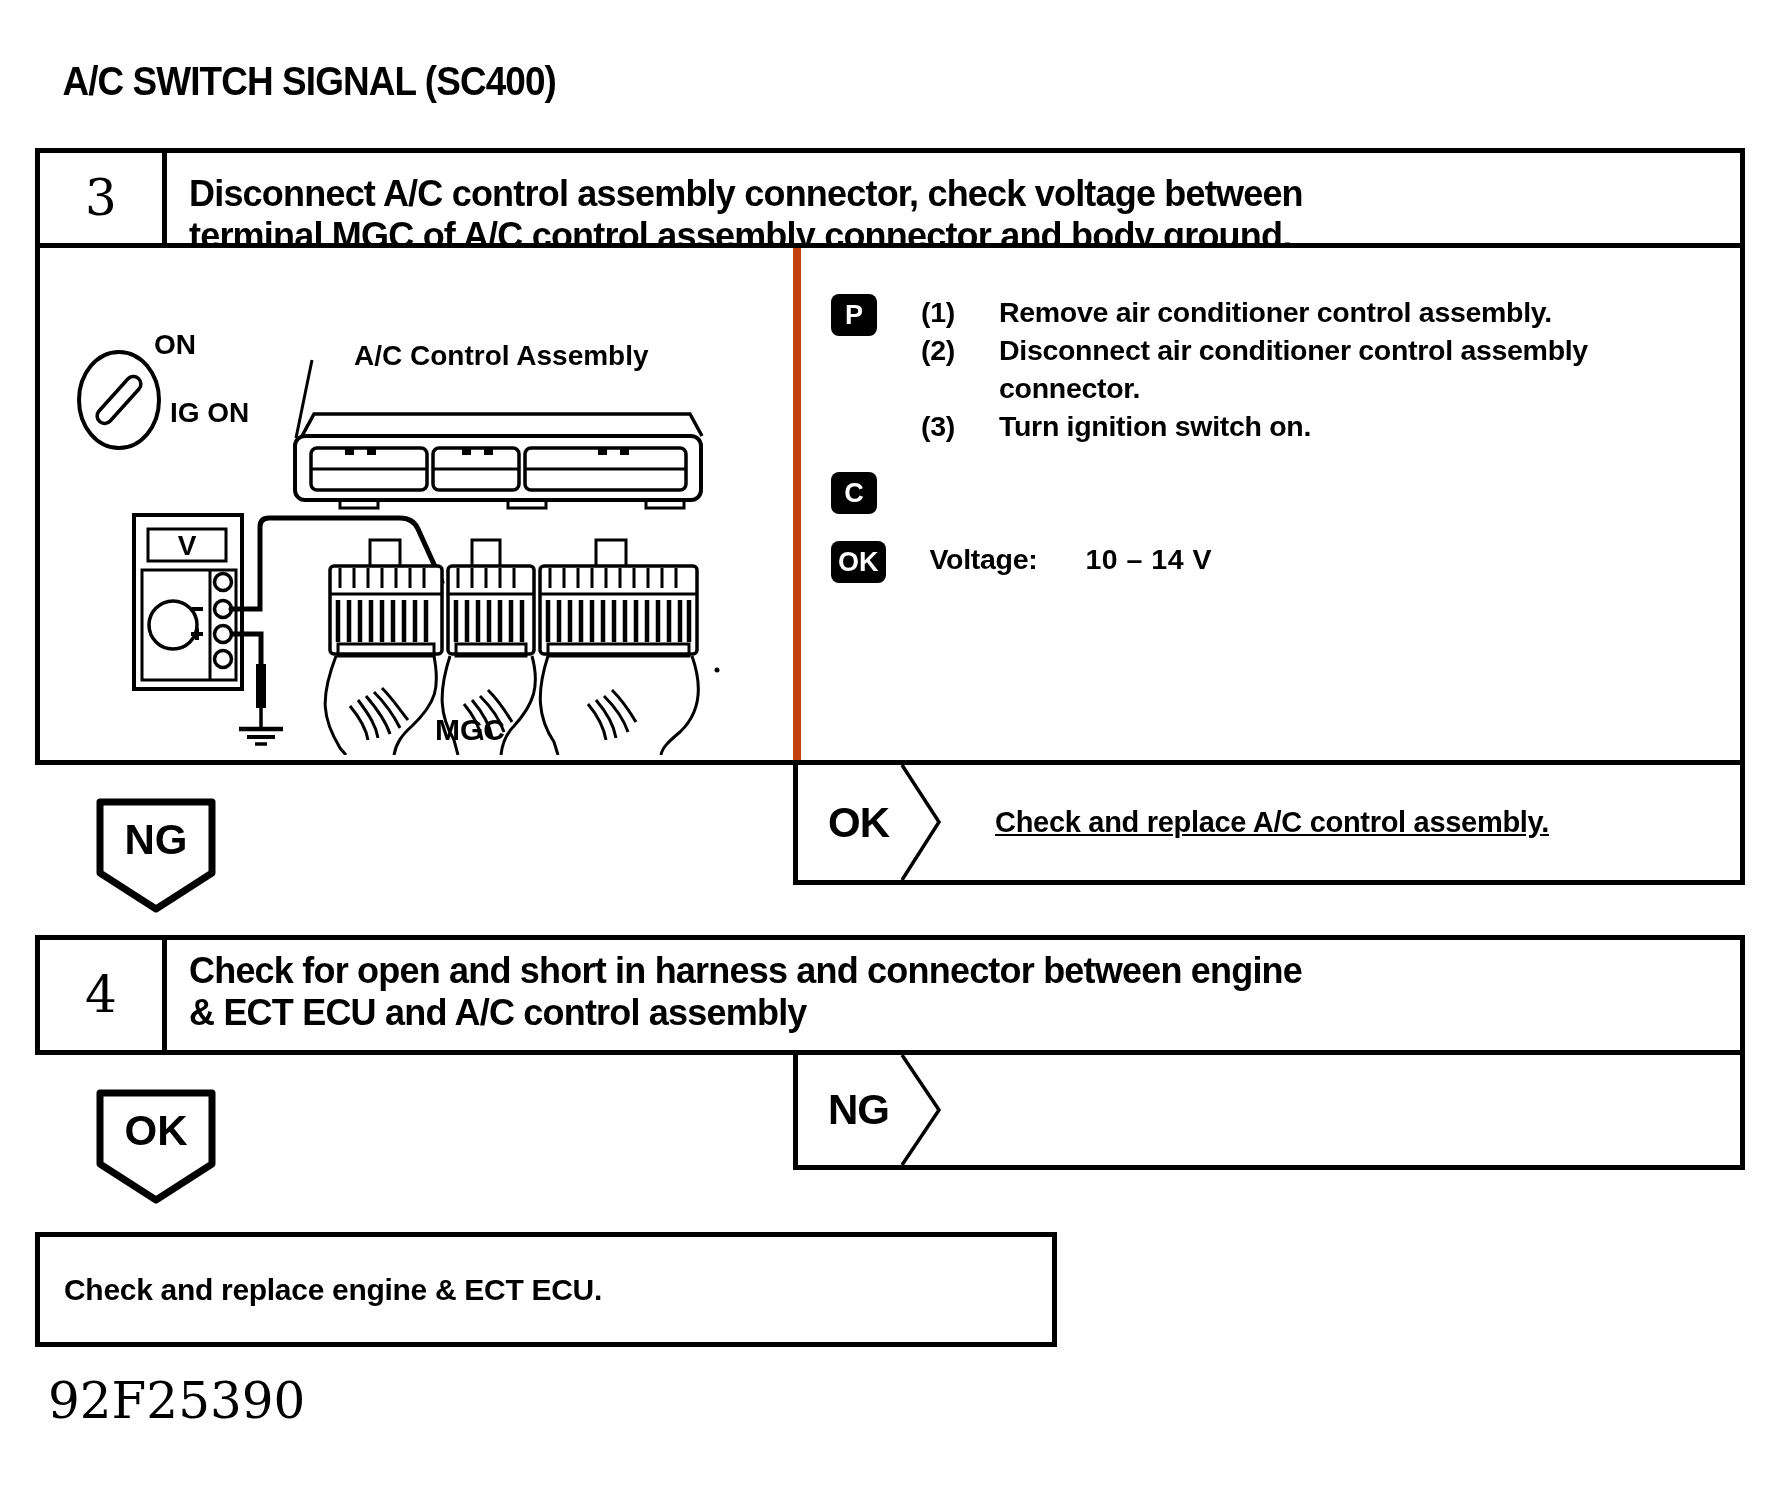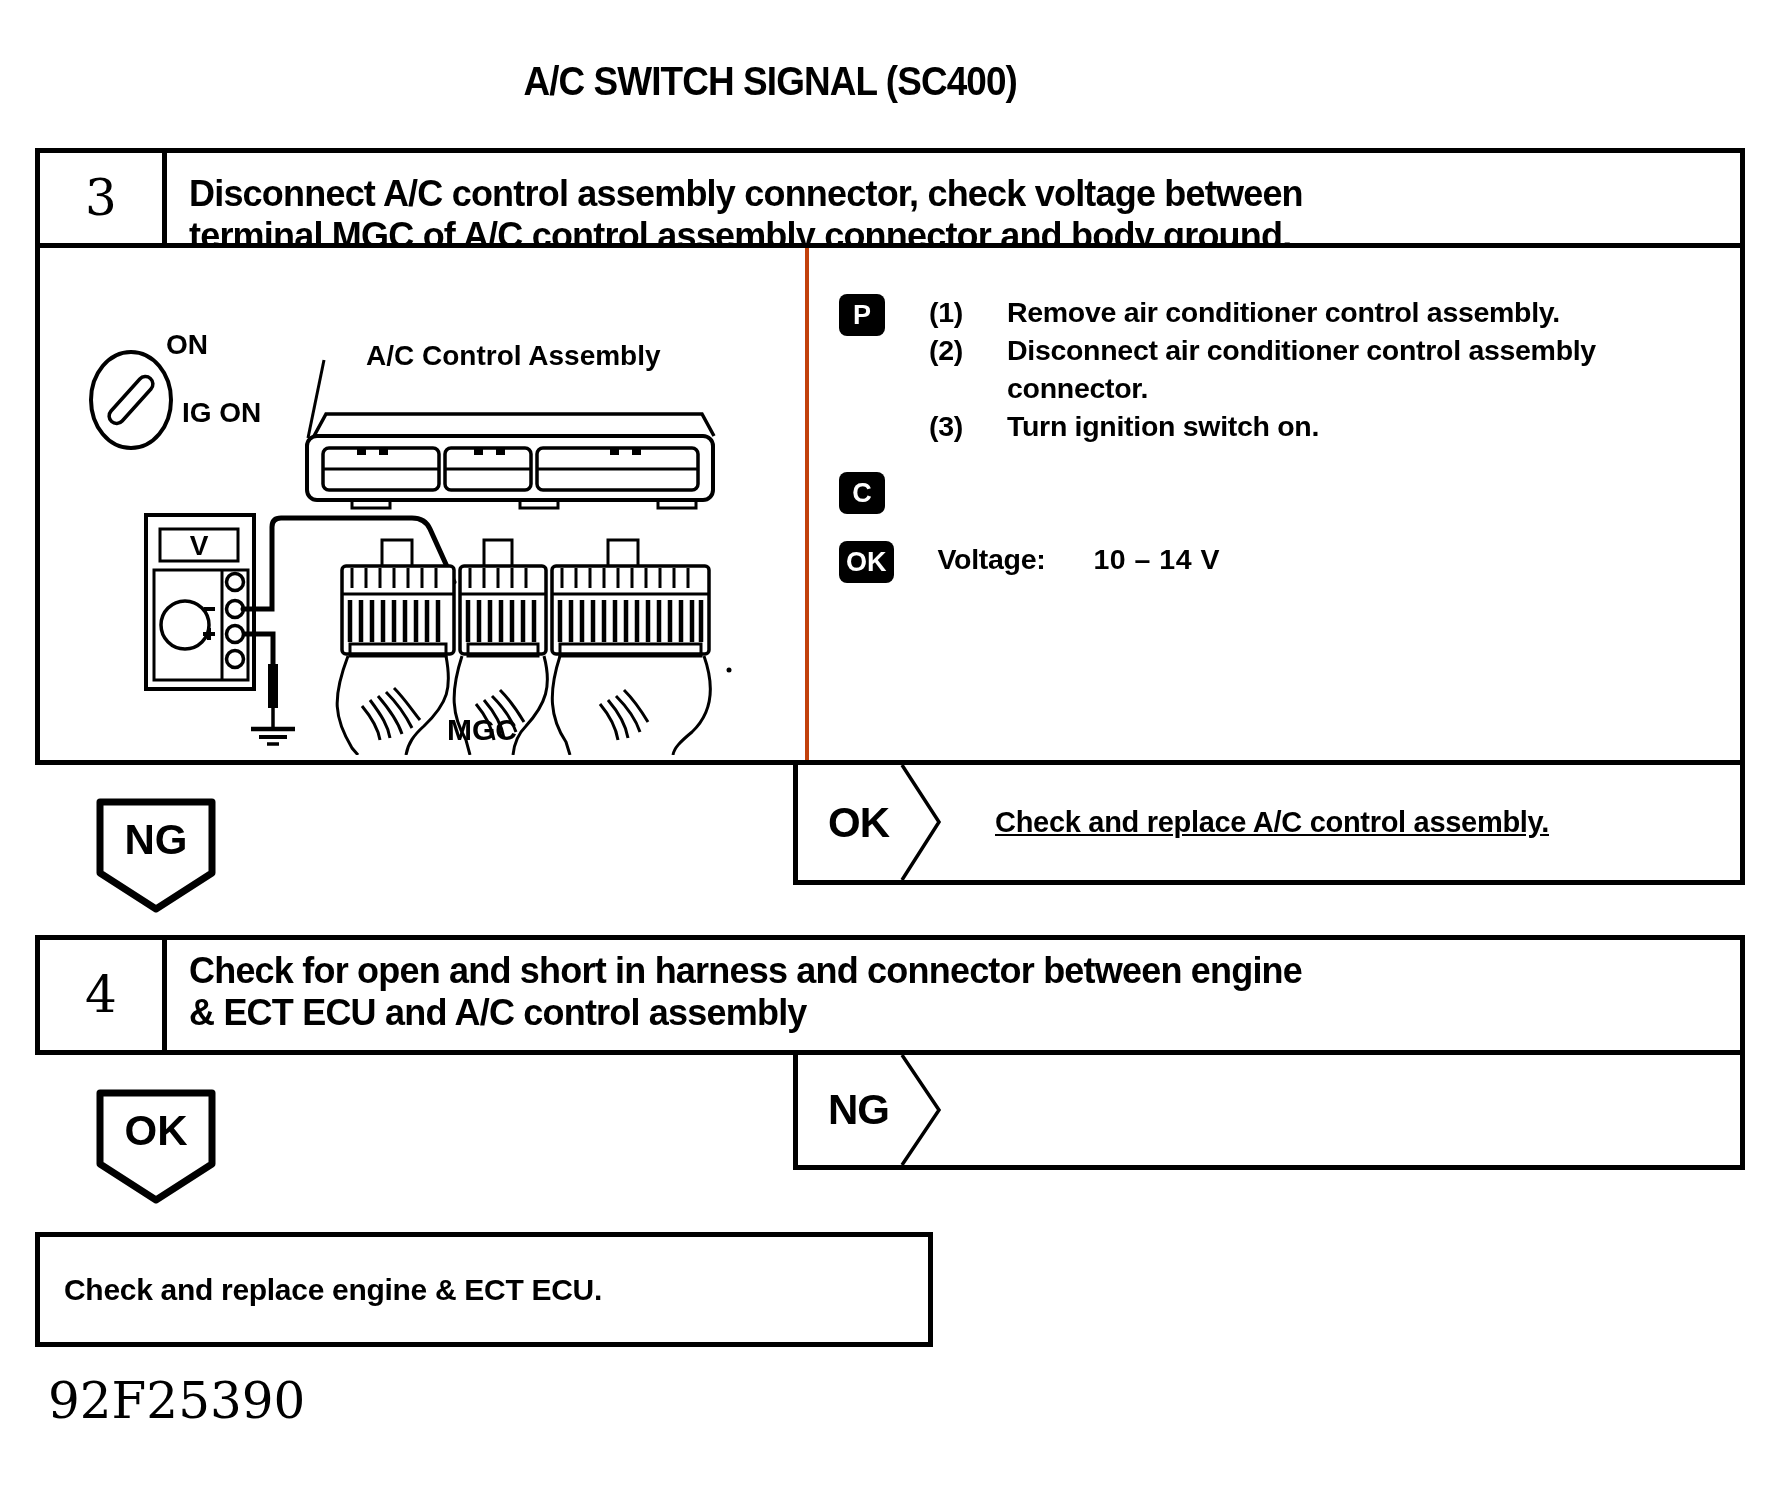--- a/index.html
+++ b/index.html
@@ -6,21 +6,21 @@
   .page {
     position:relative; width:1789px; height:1485px; background:#ffffff;
     color:#000; font-family:"Liberation Sans", sans-serif; overflow:hidden;
   }
   svg { display:block; }
   svg .stroke { fill:none; stroke:#000; }
   svg text { fill:#000; }
   .dt { font-family:"Liberation Sans", sans-serif; font-weight:bold; font-size:28px; }
 
   .title {
-    position:absolute; left:35px; top:58px; width:1470px; text-align:center;
+    position:absolute; left:35px; top:58px; width:1470px; 
     font-size:41px; font-weight:bold; letter-spacing:-1px;
   }
   .title-inner { display:inline-block; transform:scaleX(0.9); transform-origin:50% 50%; white-space:nowrap; }
 
   .proc-box {
     position:absolute; left:35px; width:1710px; border:5px solid #000;
     box-sizing:border-box; display:flex; background:#fff;
   }
   #box3 { top:148px; height:100px; }
   #box4 { top:935px; height:120px; }
@@ -32,21 +32,21 @@
   .instr {
     flex:1; padding:20px 310px 0 22px; font-size:36px; font-weight:bold;
     line-height:42px; letter-spacing:-0.8px; white-space:pre-line;
   }
   #box4 .instr { padding-top:10px; }
 
   .main-box {
     position:absolute; left:35px; top:248px; width:1710px; height:517px;
     border:5px solid #000; border-top:none; box-sizing:border-box; display:flex; background:#fff;
   }
-  .diagram { width:753px; flex:none; border-right:4px solid #c2410c; position:relative;margin-left:12px; }
+  .diagram { width:753px; flex:none; border-right:8px solid #c2410c; position:relative; }
   .notes { flex:1; padding:45px 30px 0 30px; }
   .note-row { display:flex; align-items:flex-start; margin-bottom:26px; }
   .badge {
     flex:none; min-width:46px; height:42px; padding:0 7px; box-sizing:border-box;
     background:#000; color:#fff; border-radius:8px;
     font-weight:bold; font-size:27px; display:flex; align-items:center; justify-content:center;
     margin-top:1px;
   }
   .note-body { margin-left:44px; font-size:28.5px; font-weight:bold; line-height:38px; letter-spacing:-0.3px; }
   .list-item { display:flex; }
@@ -67,21 +67,21 @@
   .branch-action { font-size:29px; font-weight:bold; letter-spacing:-0.3px;text-decoration:underline; }
   #ok-box .branch-action { margin-left:52px; }
   #ng-box .branch-action { margin-left:88px; }
 
   .pentagon { position:absolute; width:122px; height:118px; }
   #ng-pent { left:95px; top:797px; }
   #ok-pent { left:95px; top:1088px; }
   .pent-text { font-size:42px; font-weight:bold; font-family:"Liberation Sans", sans-serif; }
 
   .final-box {
-    position:absolute; left:35px; top:1232px; width:898px; height:115px;
+    position:absolute; left:35px; top:1232px; width:1022px; height:115px;
     border:5px solid #000; box-sizing:border-box; display:flex; align-items:center;
     padding-left:24px; font-size:30px; font-weight:bold; letter-spacing:-0.3px; background:#fff;
   }
   .fig-code {
     position:absolute; left:48px; top:1372px;
     font-family:"DejaVu Serif", serif; font-size:50px;
   }
 </style>
 </head>
 <body>

